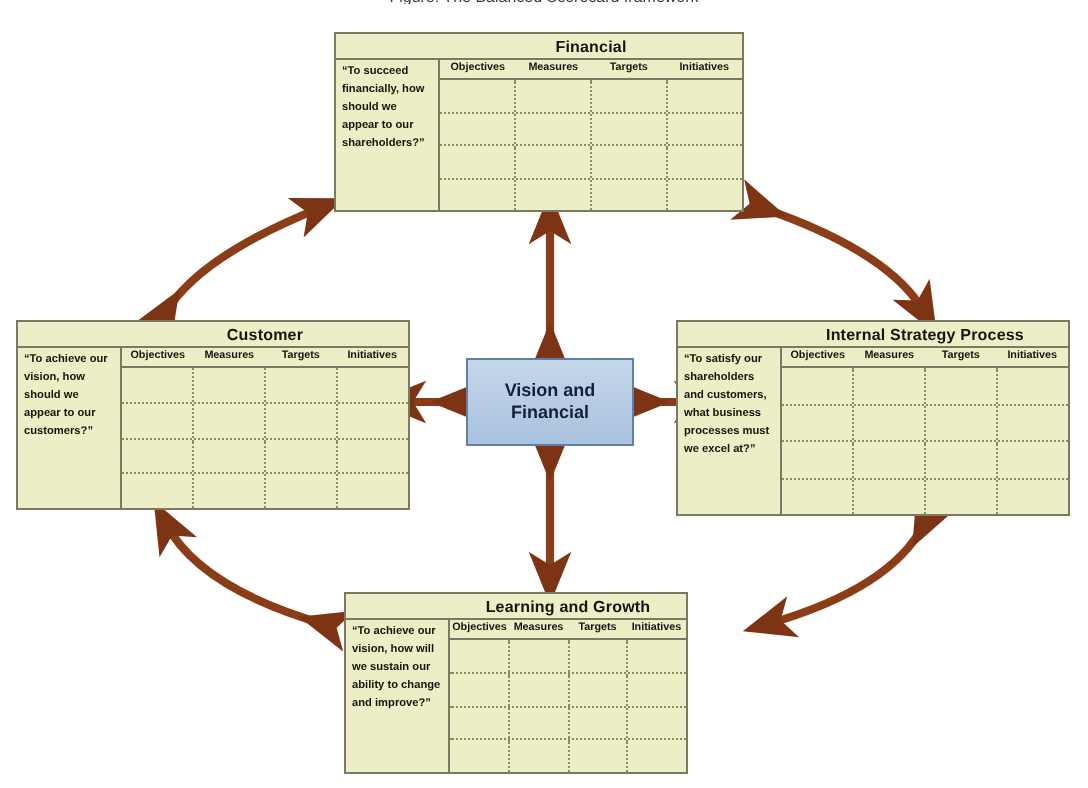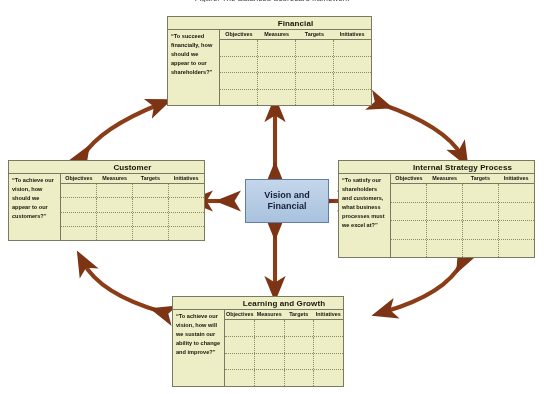--- a/index.html
+++ b/index.html
@@ -96,21 +96,21 @@
   .grid-row .cell {
     flex: 1;
     border-right: 1px dotted #8d8d5a;
     min-width: 0;
   }
   .grid-row .cell.last { border-right: none; }
 
   
   #vision {
     position: absolute;
-    left: 245px;
+    left: 233px;
     top: 179px;
     width: 84px;
     height: 44px;
     box-sizing: border-box;
     border: 1px solid #5f7fa8;
     background: linear-gradient(#c4d6ea, #a9c2de);
     display: flex;
     align-items: center;
     justify-content: center;
     text-align: center;
@@ -210,21 +210,21 @@
               <div class="cell"></div>
               <div class="cell"></div>
               <div class="cell"></div>
               <div class="cell last"></div>
             </div>
         </div>
       </div>
     </div>
   </div>
 
-  <div class="panel" style="left:8px; top:160px; width:197px; height:81px;">
+  <div class="panel" style="left:8px; top:160px; width:197px; height:95px;">
     <div class="panel-title">Customer</div>
     <div class="panel-body">
       <div class="question">“To achieve our vision, how should we appear to our customers?”</div>
       <div class="grid">
         <div class="grid-head">
           <div class="cell">Objectives</div>
           <div class="cell">Measures</div>
           <div class="cell">Targets</div>
           <div class="cell">Initiatives</div>
         </div>

